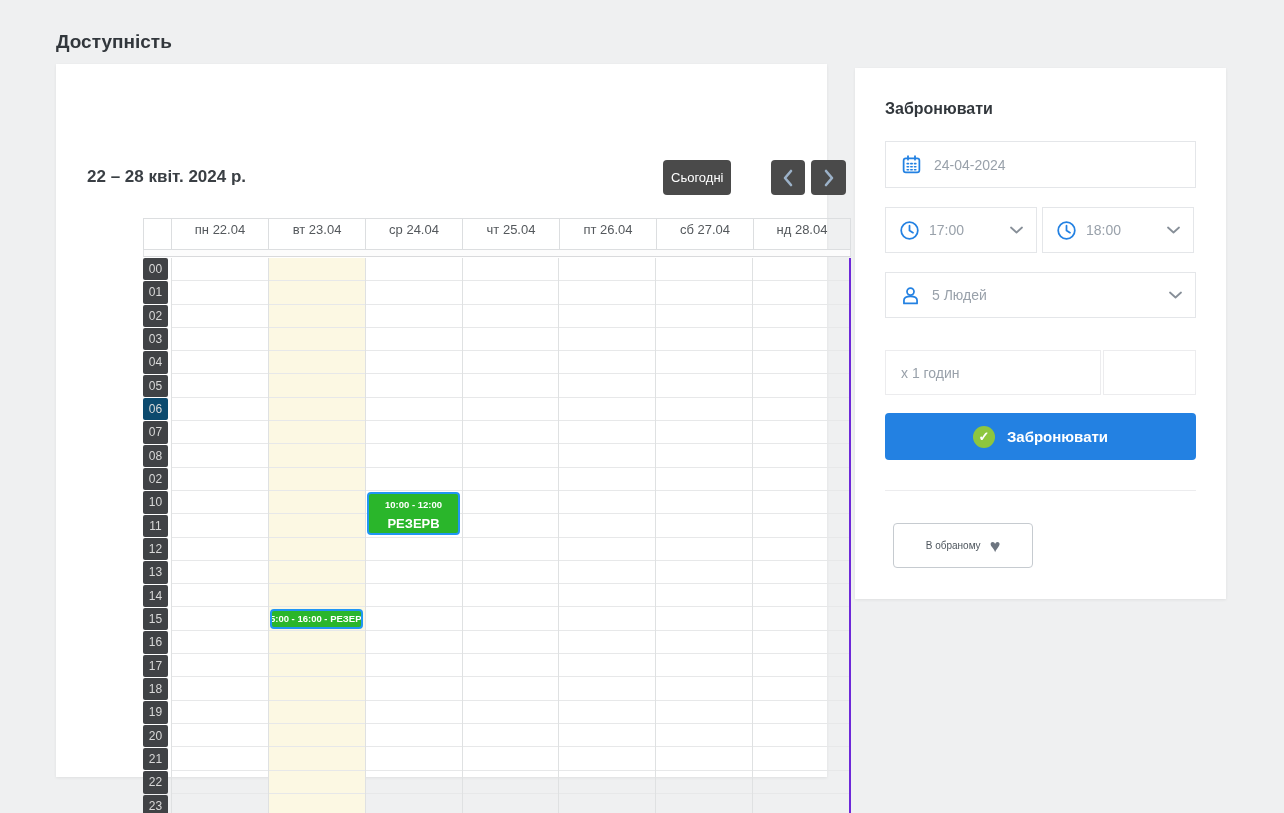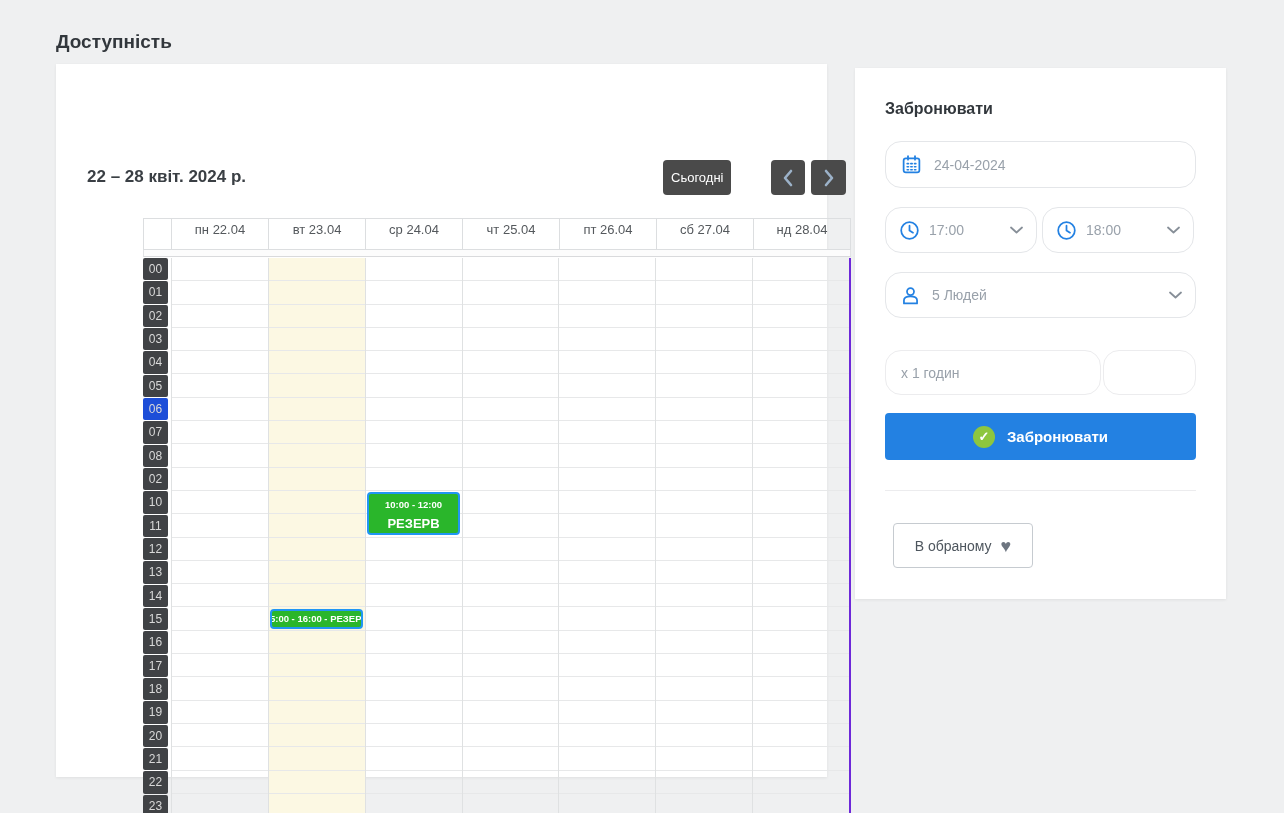--- a/index.html
+++ b/index.html
@@ -79,21 +79,21 @@
   .event.single { display:flex; align-items:center; justify-content:center; }
   .event.single .ev-line1 { margin:0; padding:0 2px; }
 
   
   .booking-title {
     position:absolute; left:30px; top:32px;
     font-size:16px; font-weight:bold; color:#32373c;
   }
   .field {
     position:absolute; background:#fff;
-    border:1px solid #e4e6e9; border-radius:16px;
+    border:1px solid #e4e6e9; border-radius:0;
     display:flex; align-items:center; cursor:pointer;
   }
   .field .val { font-size:14px; color:#99a1aa; }
   .date-field  { left:30px; top:73px;  width:311px; height:47px; padding-left:15px; gap:12px; }
   .time-field-from { left:30px;  top:139px; width:152px; height:46px; padding-left:13px; gap:9px; }
   .time-field-to   { left:187px; top:139px; width:152px; height:46px; padding-left:13px; gap:9px; }
   .people-field { left:30px; top:204px; width:311px; height:46px; padding-left:14px; gap:11px; }
   .chev { margin-left:auto; margin-right:13px; display:flex; }
   .duration-field {
     left:30px; top:282px; width:216px; height:45px; padding-left:15px;
@@ -116,21 +116,21 @@
   .book-btn .label { color:#fff; font-size:15px; font-weight:bold; }
   .panel-divider {
     position:absolute; left:30px; top:422px; width:311px; height:1px; background:#ececee;
   }
   .fav-btn {
     position:absolute; left:38px; top:455px; width:140px; height:45px;
     background:#fff; border:1px solid #c6cbd0; border-radius:4px; cursor:pointer;
     display:flex; align-items:center; justify-content:center; gap:9px;
     font-family:inherit;
   }
-  .fav-btn .label { font-size:14px; color:#4e565e; }
+  .fav-btn .label { font-size:10px; color:#4e565e; }
   .fav-btn .heart { font-size:18px; color:#6d7580; line-height:1; }
   .icon-svg { display:block; }
 </style>
 </head>
 <body>
 
 <div class="page-title">Доступність</div>
 
 <div class="card calendar-card">
   <div class="week-title">22 – 28 квіт. 2024 р.</div>
@@ -166,21 +166,21 @@
       </div>
     <div class="allday-strip"></div>
     <div class="cal-body">
       <div class="hours-col">
           <div class="hour-badge" style="background: rgb(64, 66, 69);">00</div>
           <div class="hour-badge" style="background: rgb(64, 66, 69);">01</div>
           <div class="hour-badge" style="background: rgb(64, 66, 69);">02</div>
           <div class="hour-badge" style="background: rgb(64, 66, 69);">03</div>
           <div class="hour-badge" style="background: rgb(64, 66, 69);">04</div>
           <div class="hour-badge" style="background: rgb(64, 66, 69);">05</div>
-          <div class="hour-badge" style="background: #1d4ed8;">06</div>
+          <div class="hour-badge" style="background: #0c4a6e;">06</div>
           <div class="hour-badge" style="background: rgb(64, 66, 69);">07</div>
           <div class="hour-badge" style="background: rgb(64, 66, 69);">08</div>
           <div class="hour-badge" style="background: rgb(64, 66, 69);">02</div>
           <div class="hour-badge" style="background: rgb(64, 66, 69);">10</div>
           <div class="hour-badge" style="background: rgb(64, 66, 69);">11</div>
           <div class="hour-badge" style="background: rgb(64, 66, 69);">12</div>
           <div class="hour-badge" style="background: rgb(64, 66, 69);">13</div>
           <div class="hour-badge" style="background: rgb(64, 66, 69);">14</div>
           <div class="hour-badge" style="background: rgb(64, 66, 69);">15</div>
           <div class="hour-badge" style="background: rgb(64, 66, 69);">16</div>

